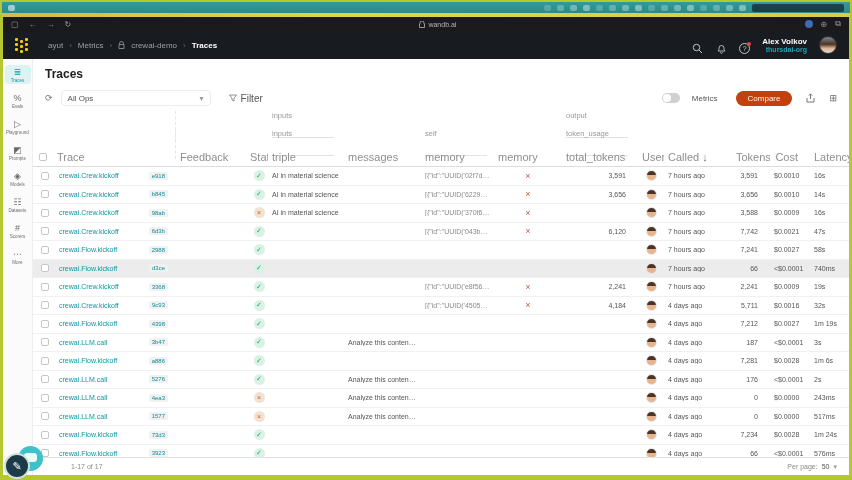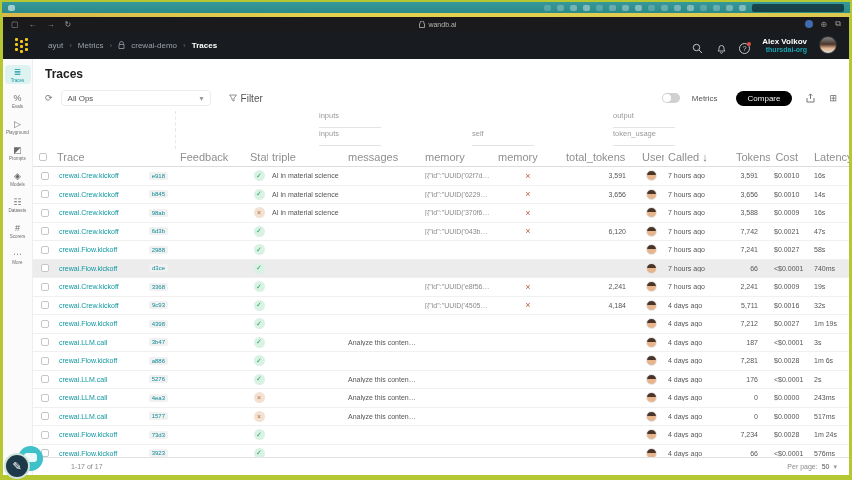--- a/index.html
+++ b/index.html
@@ -60,30 +60,30 @@
   .toolbar { height: 26px; display: flex; align-items: center; padding: 0 12px; gap: 8px; flex: none; }
   .tbtn { color: #7a7a7a; font-size: 9px; }
   .allops { width: 150px; height: 16px; border: 1px solid #ececec; border-radius: 4px; display: flex;
             align-items: center; justify-content: space-between; padding: 0 6px; font-size: 8px; color: #555; }
   .filterbtn { display: flex; align-items: center; gap: 4px; font-size: 10px; color: #555; margin-left: 10px; }
   .spacer { flex: 1; }
   .toggle { width: 18px; height: 10px; border-radius: 5px; background: #d0d0d0; position: relative; }
   .toggle::after { content: ""; position: absolute; left: 1px; top: 1px; width: 8px; height: 8px;
                    border-radius: 50%; background: #fff; }
   .metrics-lbl { font-size: 8px; color: #555; margin-left: 4px; }
-  .comparebtn { margin-left: 10px; background: #000000; color: rgba(255,255,255,.95); font-size: 8px;
+  .comparebtn { margin-left: 10px; background: #c2410c; color: rgba(255,255,255,.95); font-size: 8px;
                 padding: 3px 12px; border-radius: 10px; border: none; }
   .ticon { color: #666; font-size: 9px; margin-left: 6px; }
 
   
   :root { --cols: 20px 123px 70px 22px 76px 77px 73px 68px 76px 26px 68px 38px 40px 39px; }
   .thead { flex: none; border-bottom: 1px solid #ddd; background: #fff; }
   .grow { display: grid; grid-template-columns: var(--cols); height: 18px; align-items: end; }
   .gcell { font-size: 7.5px; color: #9a9a9a; padding: 0 0 3px 4px; }
-  .glabel { display: inline-block; min-width: 62px; border-bottom: 1px solid #e3e3e3; padding-bottom: 7px; margin-left: 47px; }
+  .glabel { display: inline-block; min-width: 62px; border-bottom: 1px solid #e3e3e3; padding-bottom: 17px; }
   .dashR { border-right: 1px dashed #e6e6e6; height: 100%; }
   .colsrow { display: grid; grid-template-columns: var(--cols); height: 19px; align-items: center; }
   .hcell { font-size: 11px; color: #8f8f8f; padding-left: 4px; white-space: nowrap; overflow: hidden; }
   .hcell.r { text-align: right; padding-right: 12px; }
   .sort { margin-left: 3px; color: #777; }
 
   .rows { flex: 1; overflow: hidden; }
   .trow { display: grid; grid-template-columns: var(--cols); height: 18.5px; align-items: center;
           border-bottom: 1px solid #f0f0f0; background: #fff; }
   .trow.hl { background: #ececec; }

